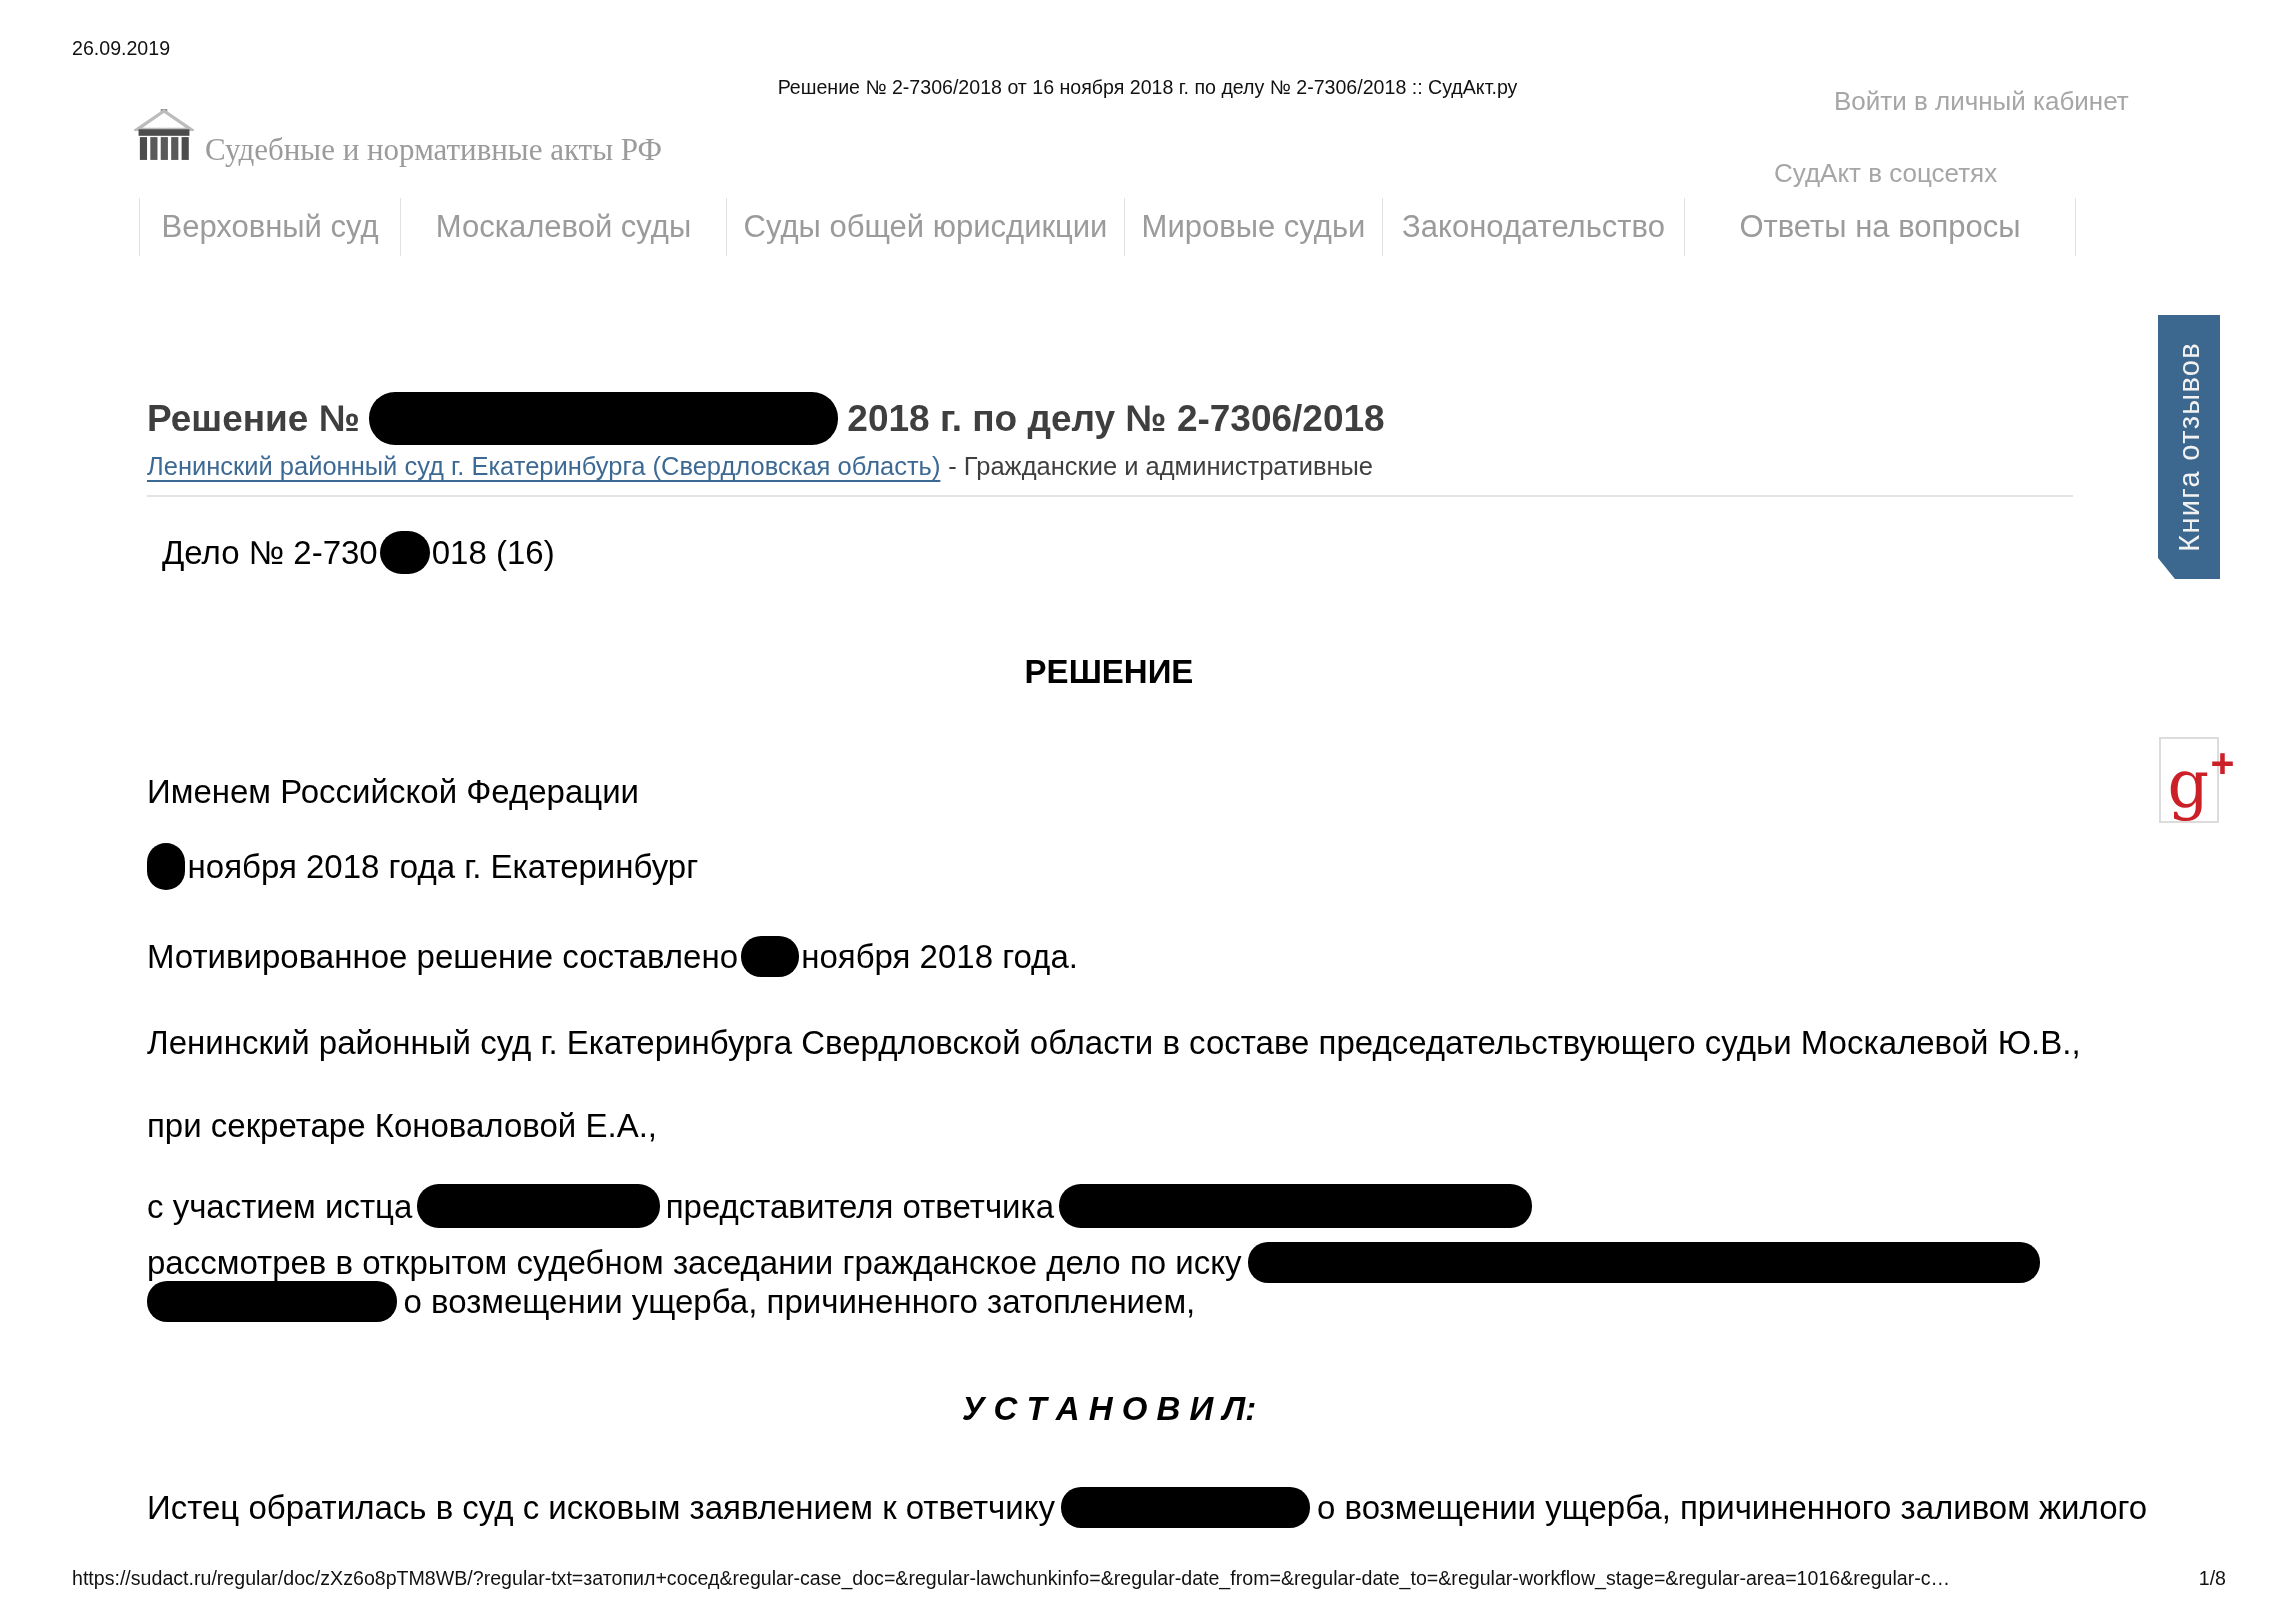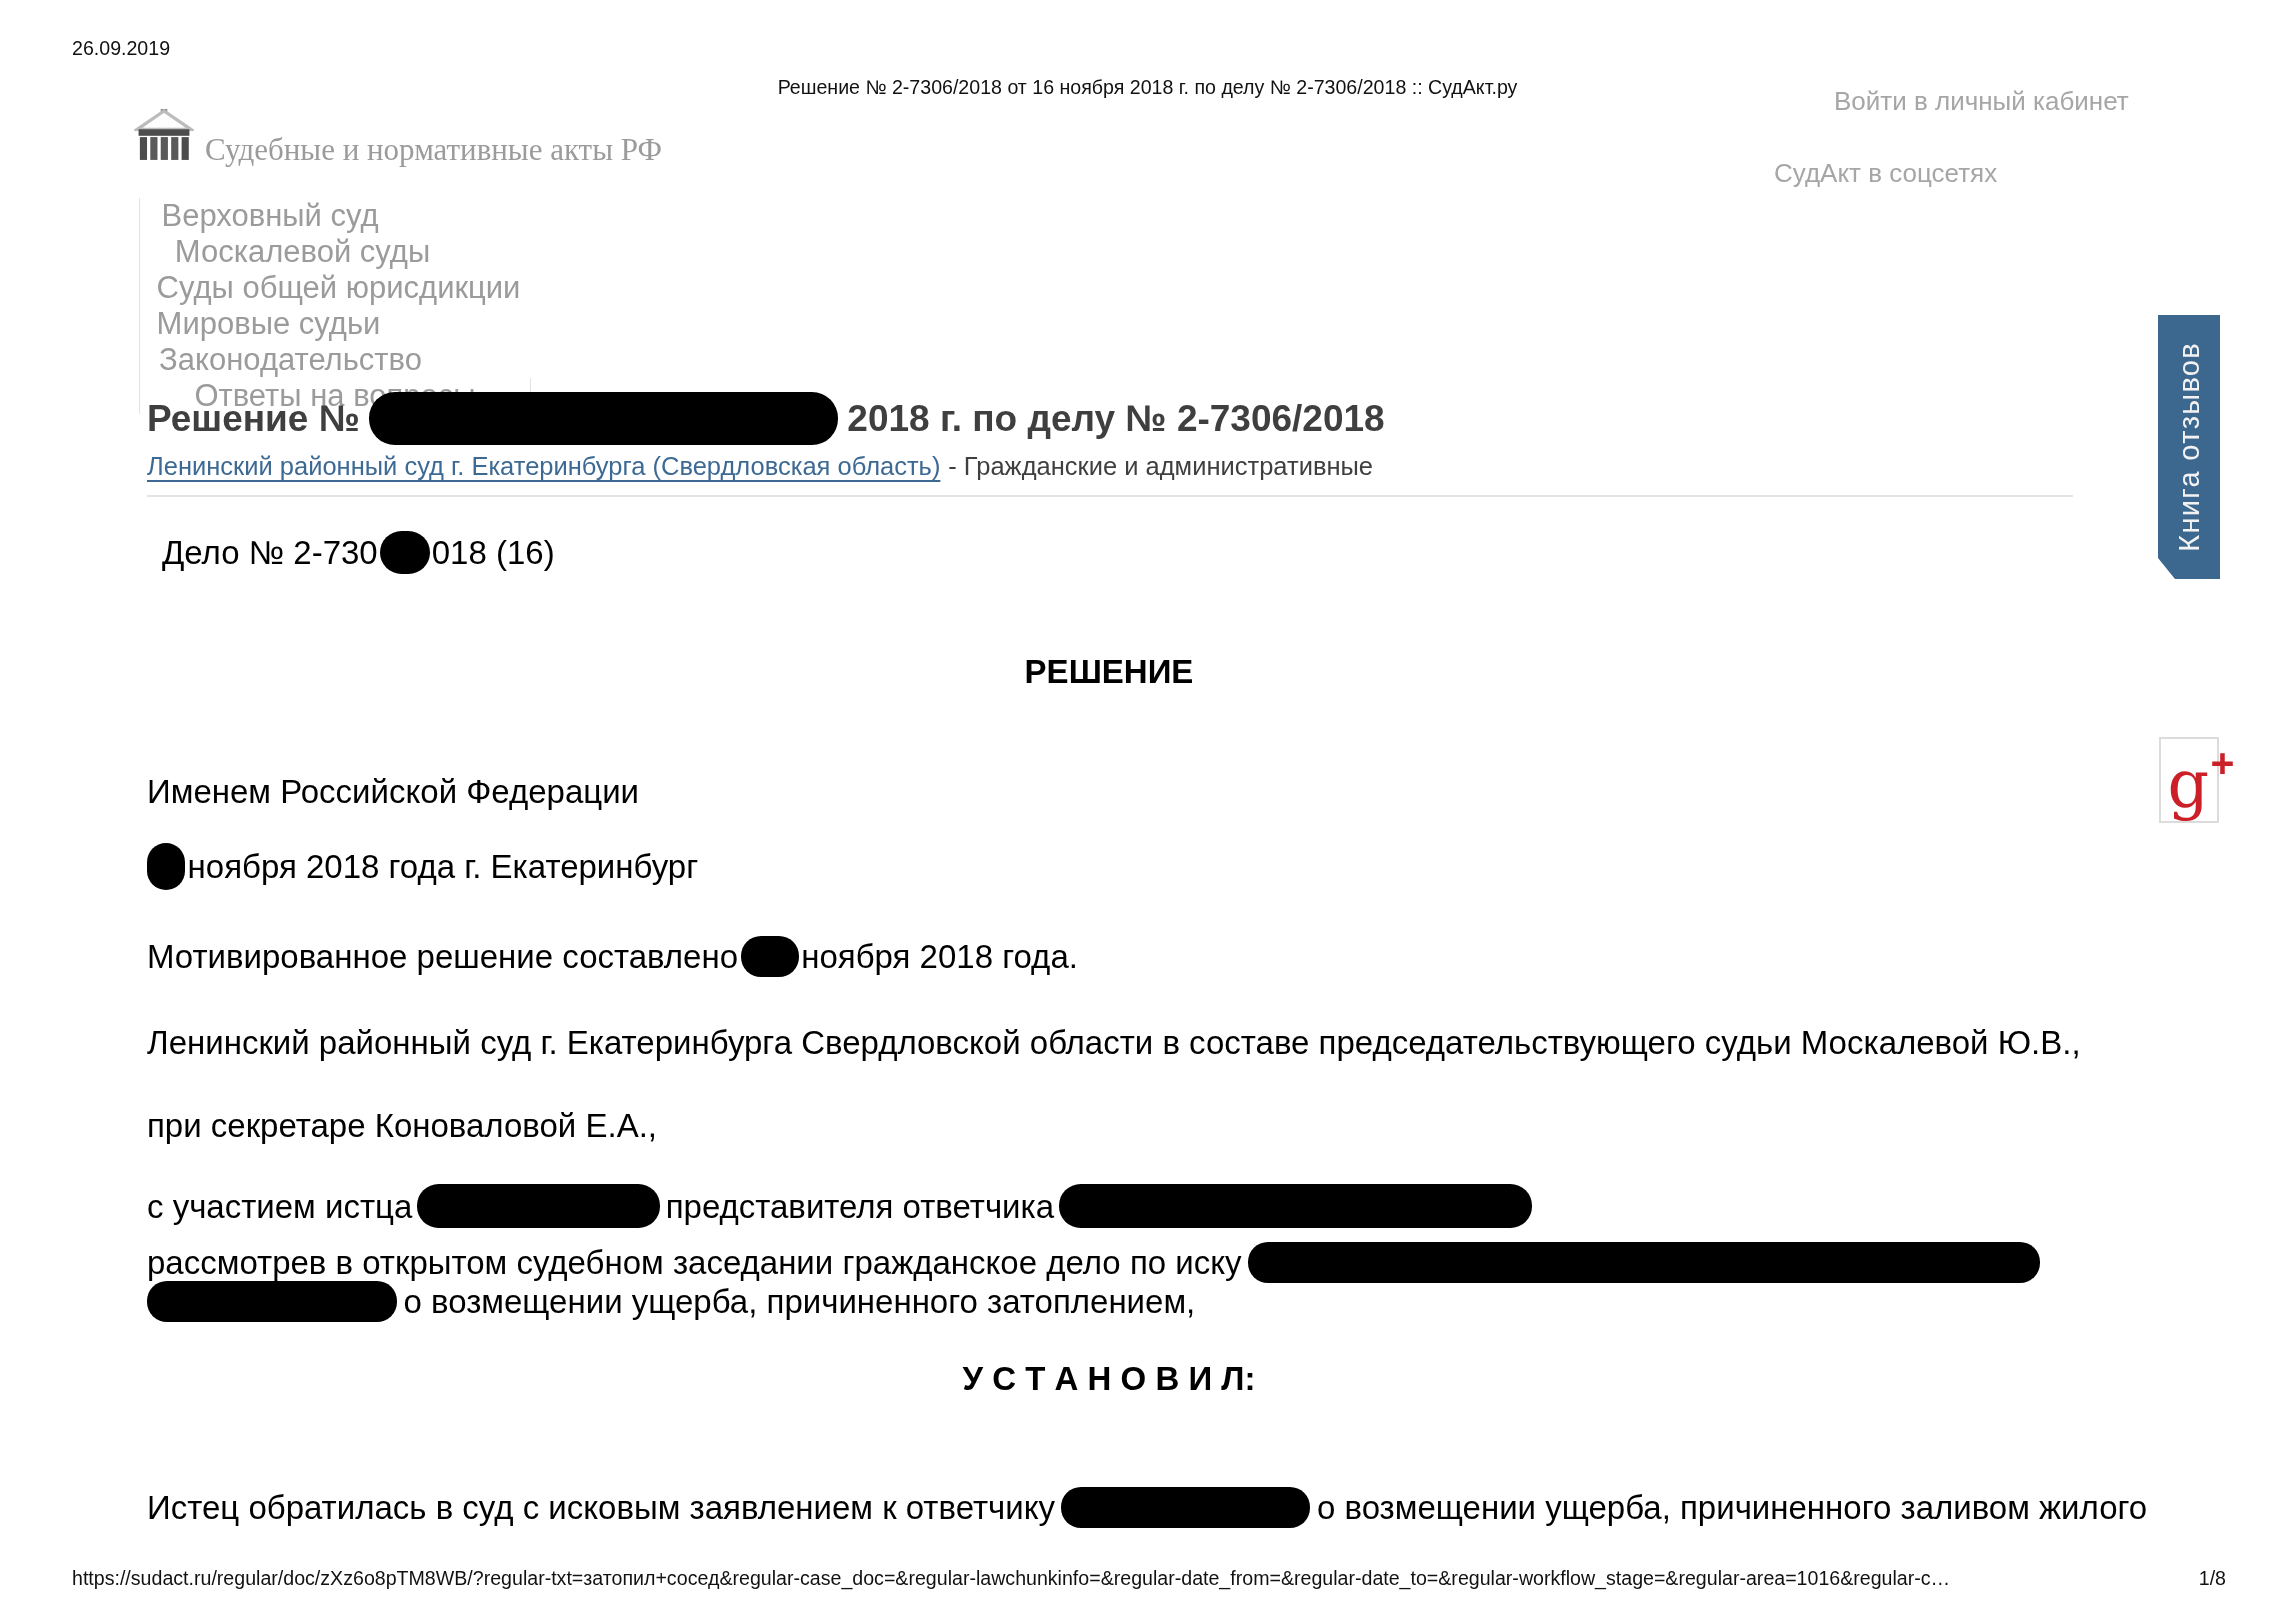--- a/index.html
+++ b/index.html
@@ -26,21 +26,21 @@
   .logo-text {
     left: 205px; top: 132px;
     font-family: "Liberation Serif", "DejaVu Serif", serif;
     font-size: 31px; color: #9b9b9b; white-space: nowrap;
   }
   .hdr-link { font-size: 26px; color: #a6a6a6; white-space: nowrap; text-decoration: none; }
   .login-link { left: 1834px; top: 86px; }
   .social-label { left: 1774px; top: 158px; }
 
   
-  .nav { left: 139px; top: 198px; display: flex; height: 58px; flex-direction: column; }
+  .nav { left: 139px; top: 198px; display: flex; height: 58px; }
   .nav-item {
     display: flex; align-items: center; justify-content: center;
     font-size: 31px; color: #9b9b9b; white-space: nowrap;
     border-left: 1.3px solid #e2e2e2; cursor: pointer;
   }
   .nav-item:last-child { border-right: 1.3px solid #e2e2e2; }
 
   
   .line {
     position: absolute; left: 147px;
@@ -77,21 +77,21 @@
   .case-line { top: 531px; margin-left: 15px; }
   .h-reshenie { top: 653px; }
   .p1 { top: 771px; }
   .p2 { top: 843px; }
   .p3 { top: 936px; }
   .p4 { top: 1022px; }
   .p5 { top: 1105px; }
   .p6 { top: 1184px; }
   .p7a { top: 1242px; }
   .p7b { top: 1281px; }
-  .h-ustanovil { top: 1360px; }
+  .h-ustanovil { top: 1390px; font-style: italic; }
   .p8 { top: 1487px; }
 
   
   .feedback-tab {
     left: 2158px; top: 315px; width: 62px; height: 264px;
     background: #3c678f;
     display: flex; align-items: center; justify-content: center;
     clip-path: polygon(0 0, 100% 0, 100% 100%, 17px 100%, 0 calc(100% - 21px));
     cursor: pointer;
   }

